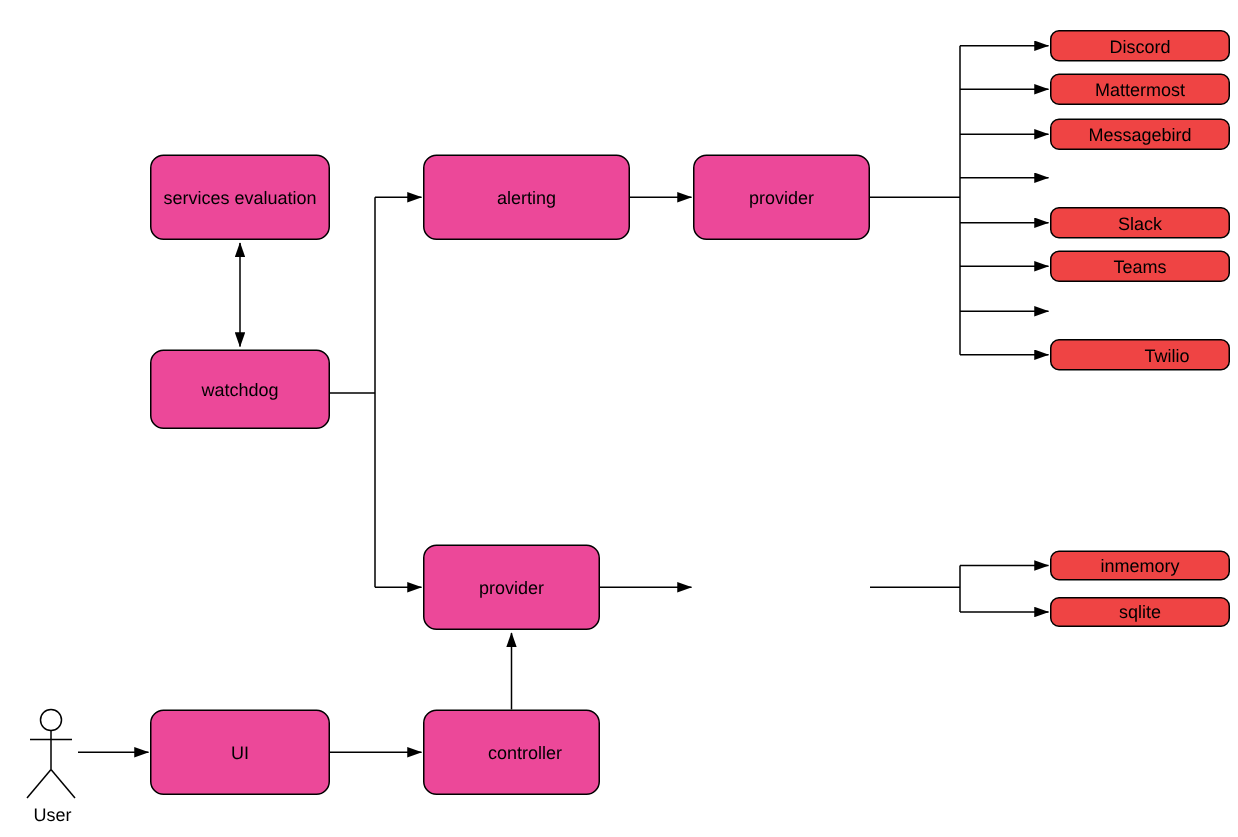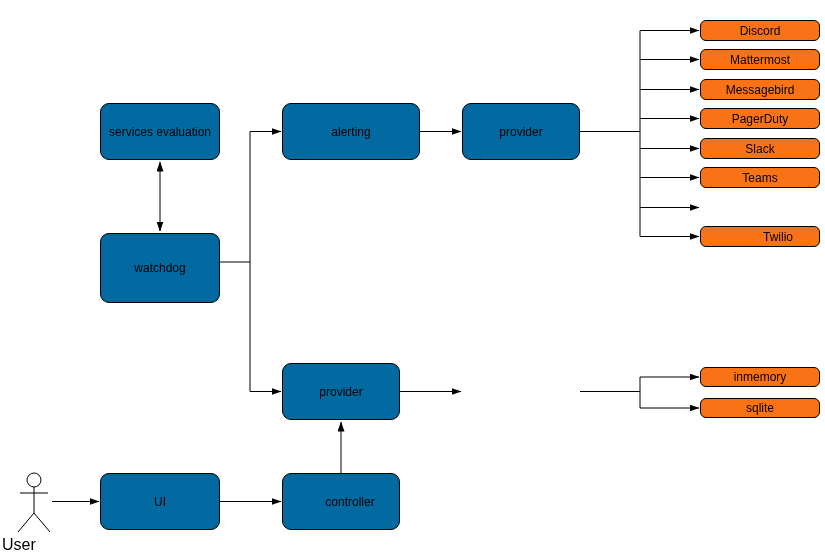--- a/index.html
+++ b/index.html
@@ -7,33 +7,33 @@
     position:relative;
     width:825px;height:558px;
     background:#ffffff;
     font-family:"Liberation Sans", sans-serif;
     color:#000;
     overflow:hidden;
   }
   #edges{position:absolute;left:0;top:0;z-index:0;}
   .node{
     position:absolute;box-sizing:border-box;z-index:1;
-    border:1px solid #000;border-radius:9px;background:#0369a1;
+    border:1px solid #000;border-radius:9px;background:#ec4899;
     display:flex;align-items:center;justify-content:center;
     font-size:12px;line-height:14px;text-align:center;white-space:nowrap;
   }
   .small-node{
     position:absolute;box-sizing:border-box;z-index:1;
-    border:1px solid #000;border-radius:6px;background:#f97316;
+    border:1px solid #000;border-radius:6px;background:#ef4444;
     display:flex;align-items:center;justify-content:center;
     font-size:12px;left:700px;width:120px;height:21px;white-space:nowrap;
   }
   .actor-label{
-    position:absolute;z-index:1;font-size:16px;
-    left:2px;top:536px;width:44px;
+    position:absolute;z-index:1;font-size:12px;text-align:center;
+    left:13px;top:536px;width:44px;
   }
 </style>
 </head>
 <body>
 
 <div id="canvas">
 
   <svg id="edges" width="825" height="558" viewBox="0 0 825 558">
     <defs>
       <marker id="arr" markerWidth="10" markerHeight="7" refX="9.5" refY="3.5" orient="auto" markerUnits="userSpaceOnUse">
@@ -81,37 +81,36 @@
         <line x1="34" y1="487" x2="34" y2="513"></line>
         <line x1="20" y1="493" x2="48" y2="493"></line>
         <line x1="34" y1="513" x2="18" y2="532"></line>
         <line x1="34" y1="513" x2="50" y2="532"></line>
       </g>
     </g>
   </svg>
 
   <div class="node" style="left:100px;top:103px;width:120px;height:57px;">services evaluation</div>
 
-  <div class="node" style="left:100px;top:233px;width:120px;height:70px;">watchdog</div>
+  <div class="node" style="left:100px;top:233px;width:120px;height:53px;">watchdog</div>
 
   <div class="node" style="left:282px;top:103px;width:138px;height:57px;">alerting</div>
 
   <div class="node" style="left:462px;top:103px;width:118px;height:57px;">provider</div>
 
   <div class="node" style="left:282px;top:363px;width:118px;height:57px;">provider</div>
 
 
   <div class="node" style="left:100px;top:473px;width:120px;height:57px;">UI</div>
 
   <div class="node" style="left:282px;top:473px;width:118px;height:57px;padding-left:18px;">controller</div>
 
   <div class="small-node" style="top:20px;">Discord</div>
   <div class="small-node" style="top:49px;">Mattermost</div>
   <div class="small-node" style="top:79px;">Messagebird</div>
-  <div class="small-node" style="top:108px;">PagerDuty</div>
   <div class="small-node" style="top:167px;">Teams</div>
   <div class="small-node" style="top:138px;">Slack</div>
   <div class="small-node" style="top:226px;padding-left:36px;">Twilio</div>
 
   <div class="small-node" style="top:367px;height:20px;">inmemory</div>
   <div class="small-node" style="top:398px;height:20px;">sqlite</div>
 
   <div class="actor-label">User</div>
 
 </div>

